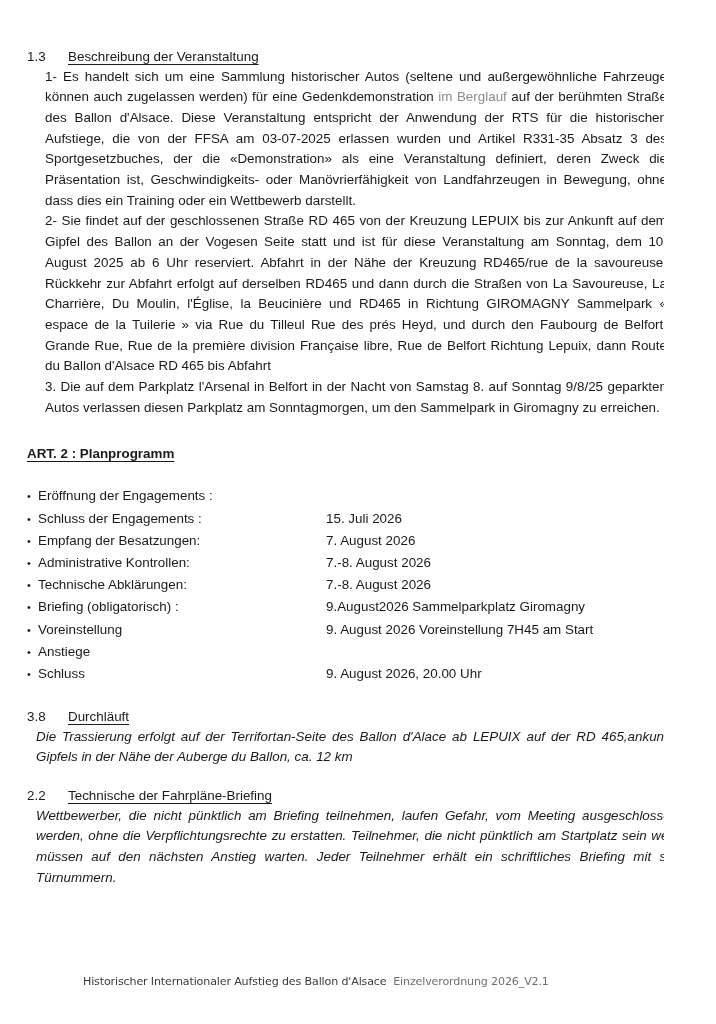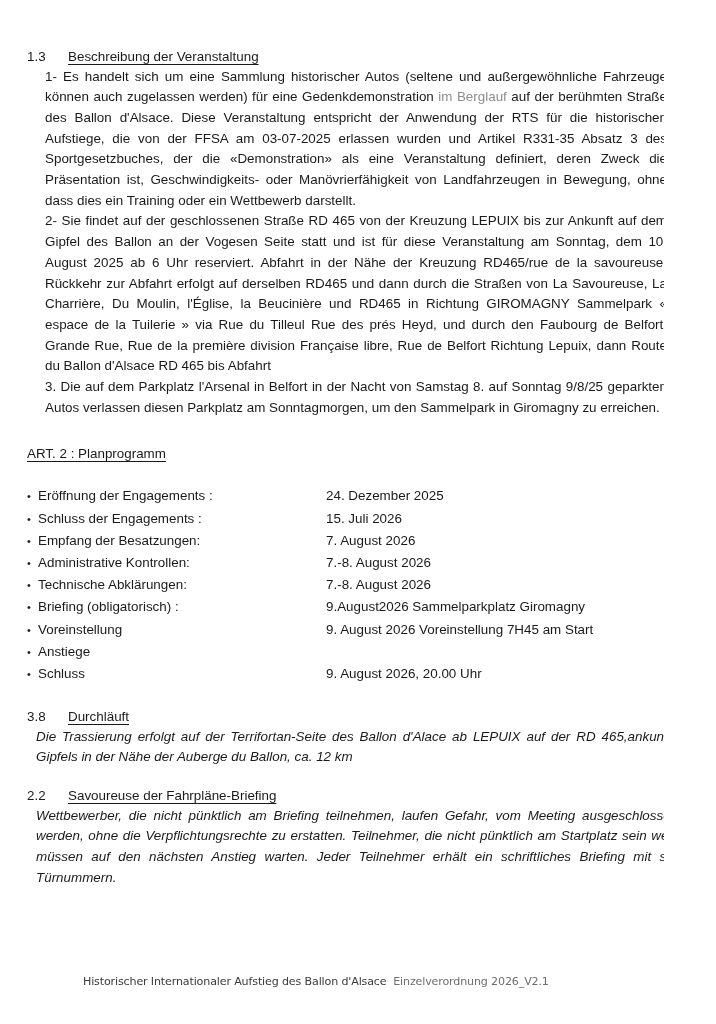--- a/index.html
+++ b/index.html
@@ -62,21 +62,21 @@
     font-style: italic;
   }
   .gray {
     color: #8c8c8c;
   }
 
   
   .art-head {
     font-size: 13.4px;
     line-height: 19px;
-    font-weight: normal;
+    font-weight: bold;
     text-decoration: underline;
     text-underline-offset: 2.5px;
     text-decoration-thickness: 1.4px;
     display: inline-block;
     margin: 0;
   }
 
   
   .prog-list {
     margin: 0;
@@ -161,21 +161,20 @@
     <div>
       <span class="art-head">ART. 2 : Planprogramm</span>
     </div>
 
     <div class="sp-22"></div>
 
     <ul class="prog-list">
       <li>
         <span class="bullet">•</span>
         <span class="label">Eröffnung der Engagements :</span>
-        <span class="value">24. Dezember 2025</span>
       </li>
       <li>
         <span class="bullet">•</span>
         <span class="label">Schluss der Engagements :</span>
         <span class="value">15. Juli 2026</span>
       </li>
       <li>
         <span class="bullet">•</span>
         <span class="label">Empfang der Besatzungen:</span>
         <span class="value">7. August 2026</span>
@@ -216,21 +215,21 @@
     <div class="sec-head">
       <span class="num">3.8</span>
       <span class="ttl">Durchläuft</span>
     </div>
     <p class="para full">Die Trassierung erfolgt auf der Terrifortan-Seite des Ballon d'Alace ab LEPUIX auf der RD 465,ankunft des Gipfels in der Nähe der Auberge du Ballon, ca. 12 km</p>
 
     <div class="sp-18"></div>
 
     <div class="sec-head">
       <span class="num">2.2</span>
-      <span class="ttl">Savoureuse der Fahrpläne-Briefing</span>
+      <span class="ttl">Technische der Fahrpläne-Briefing</span>
     </div>
     <p class="para full">Wettbewerber, die nicht pünktlich am Briefing teilnehmen, laufen Gefahr, vom Meeting ausgeschlossen zu werden, ohne die Verpflichtungsrechte zu erstatten. Teilnehmer, die nicht pünktlich am Startplatz sein werden, müssen auf den nächsten Anstieg warten. Jeder Teilnehmer erhält ein schriftliches Briefing mit seinen Türnummern.</p>
 
   </div>
 
   <div class="footer">
     <div class="footer-text"><span>Historischer Internationaler Aufstieg des Ballon d'Alsace</span>&nbsp; <span class="ver">Einzelverordnung 2026_V2.1</span></div>
     <div class="page-num">2</div>
   </div>
 

